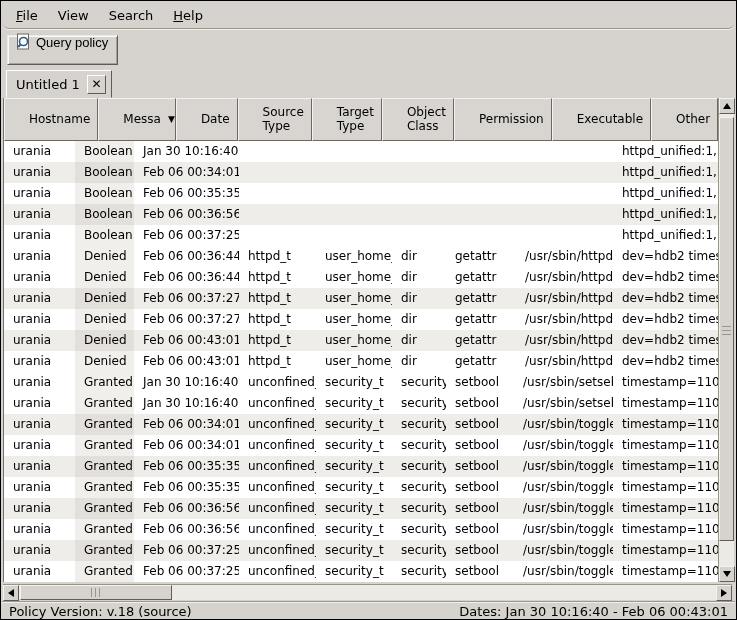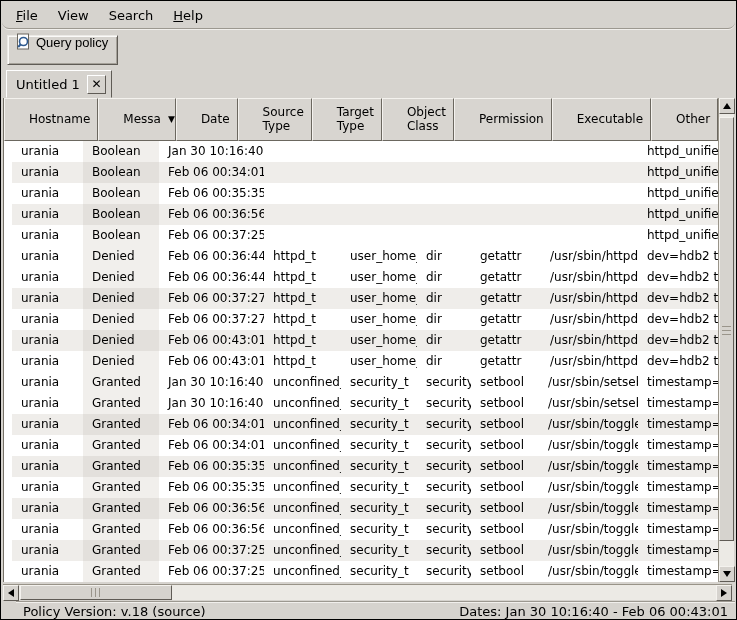--- a/index.html
+++ b/index.html
@@ -45,31 +45,31 @@
   
   .table-area { position:absolute; left:2px; top:97px; width:731px; height:484px; background:#fff; }
   .grid { position:absolute; left:0; top:0; width:715px; height:484px; overflow:hidden; border-left:1px solid #767268; }
   .thead { display:flex; height:43px; }
   .th {
     flex:none; display:flex; align-items:center; padding-left:24px;
     background:#d8d5d0; border:1px solid; border-color:#f4f2ee #6b675f #6b675f #f4f2ee;
     white-space:pre-line; line-height:1.15; font-size:12px; overflow:hidden; cursor:default;
   }
   .th .sort { margin-left:7px; font-size:9px; }
-  .tbody { position:absolute; left:0; top:43px; right:0; bottom:0;margin-left:8px; }
+  .tbody { position:absolute; left:0; top:43px; right:0; bottom:0; }
   .row { display:flex; height:21px; background:#fff; cursor:default; }
   .row.alt { background:#efedea; }
   .cell {
     flex:none; height:21px; line-height:21px; padding-left:9px;
     font-size:12px; white-space:pre; overflow:hidden;
   }
   .row .col-message { background:#f1efec; }
   .row.alt .col-message { background:#e3e0dc; }
   .col-hostname  { width:71px; }
-  .col-message   { width:76px; }
+  .col-message   { width:59px; }
   .col-date      { width:105px; }
   .col-source    { width:77px; }
   .col-target    { width:76px; }
   .col-object_class { width:54px; }
   .col-permission{ width:68px; }
   .col-executable{ width:99px;text-align:right; }
   .col-other     { flex:1 1 auto; }
   
   .vscroll {
     position:absolute; right:0; top:0; width:16px; height:484px;
@@ -97,21 +97,21 @@
     display:flex; align-items:center; justify-content:center; cursor:default;
   }
   .grip-v { width:9px; height:11px; background:repeating-linear-gradient(0deg,#9a958b 0 1px,transparent 1px 4px); }
   .grip-h { width:11px; height:9px; background:repeating-linear-gradient(90deg,#9a958b 0 1px,transparent 1px 4px); }
   .tri-up    { width:0; height:0; border-left:4px solid transparent; border-right:4px solid transparent; border-bottom:6px solid #000; }
   .tri-down  { width:0; height:0; border-left:4px solid transparent; border-right:4px solid transparent; border-top:6px solid #000; }
   .tri-left  { width:0; height:0; border-top:4px solid transparent; border-bottom:4px solid transparent; border-right:6px solid #000; }
   .tri-right { width:0; height:0; border-top:4px solid transparent; border-bottom:4px solid transparent; border-left:6px solid #000; }
   
   .statusbar {
-    position:absolute; left:15px; right:1px; top:600px; height:19px;
+    position:absolute; left:1px; right:1px; top:600px; height:19px;
     border-top:1px solid #9c9890; box-shadow: inset 0 1px 0 #f1efec;
     display:flex; align-items:center; padding:0 7px; font-size:13px;
   }
   .status-center { position:absolute; left:50%; transform:translateX(-50%); }
   .status-right  { margin-left:auto; }
 </style>
 </head>
 <body>
 
 <div class="window">

